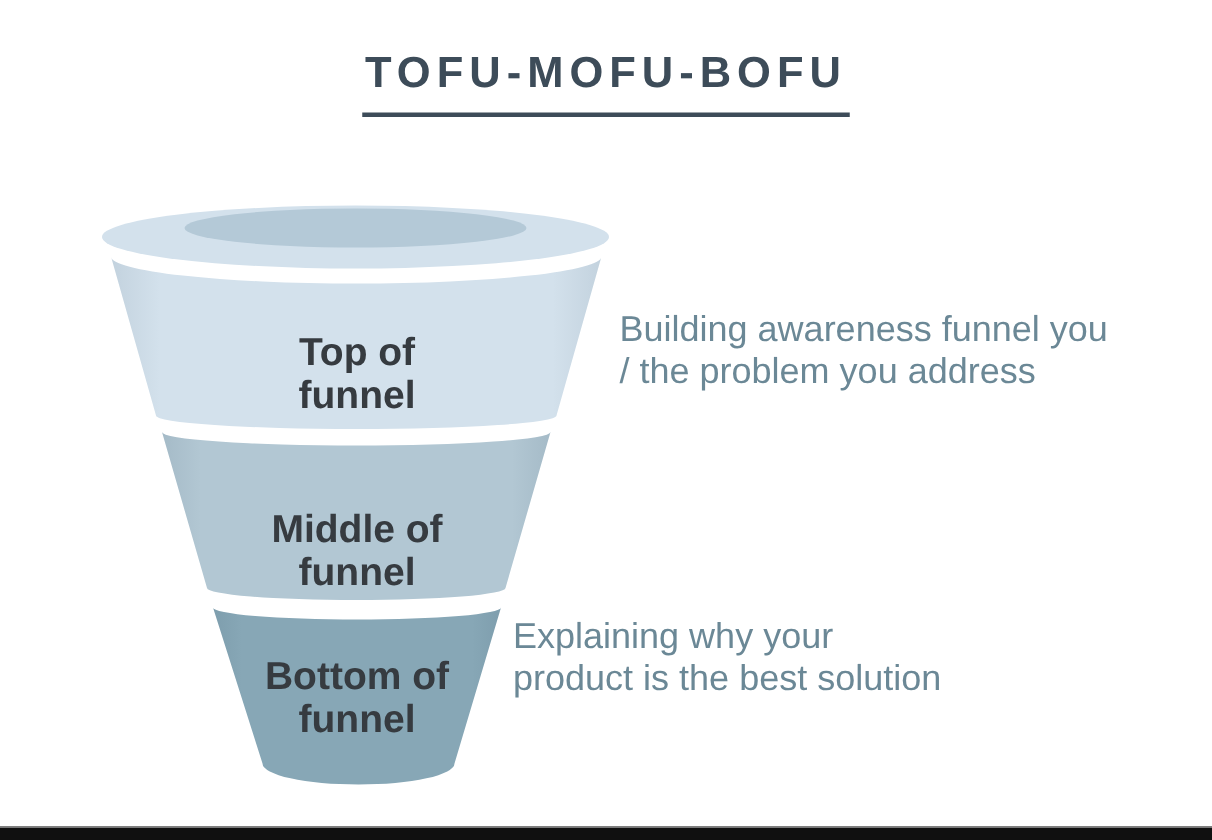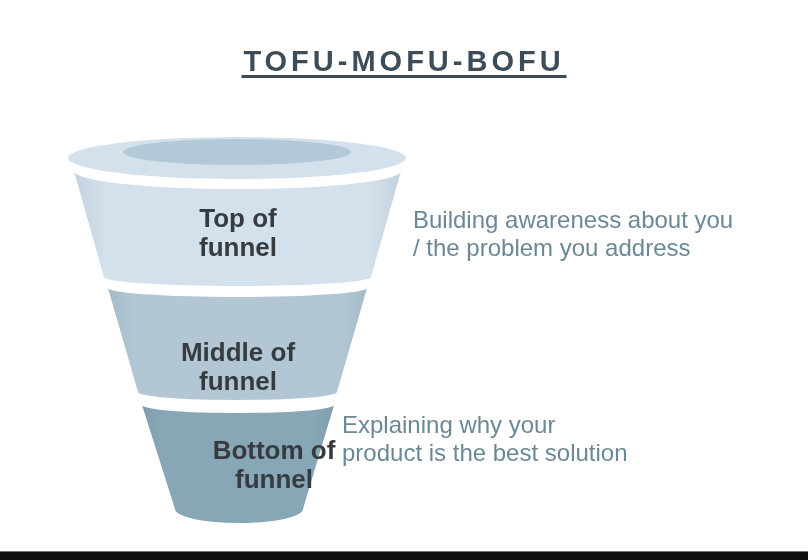--- a/index.html
+++ b/index.html
@@ -12,21 +12,21 @@
     position: relative;
     width: 808px;
     height: 560px;
     background: #ffffff;
     overflow: hidden;
   }
 
   
   .title {
     position: absolute;
-    top: 26px;
+    top: 14px;
     left: 0;
     width: 808px;
     text-align: center;
     font-size: 29px;
     font-weight: 700;
     letter-spacing: 4px;
     color: #3d4c59;
   }
   .title-underline {
     position: absolute;
@@ -52,23 +52,23 @@
     position: absolute;
     left: 238px;
     transform: translateX(-50%);
     text-align: center;
     white-space: pre-line;
     font-size: 26px;
     line-height: 29px;
     font-weight: 700;
     color: #363b40;
   }
-  .flabel-top    { top: 204px; }
+  .flabel-top    { top: 220px; }
   .flabel-middle { top: 338px; }
-  .flabel-bottom { top: 436px; margin-left: 36px; }
+  .flabel-bottom { top: 436px; }
 
   
   .desc {
     position: absolute;
     white-space: pre-line;
     font-size: 24px;
     line-height: 28px;
     font-weight: 400;
     color: #6b8896;
   }
@@ -119,20 +119,20 @@
     <path d="M 142 405 A 96 8 0 0 0 334 405 L 303 509 A 64 14 0 0 1 175 509 Z" fill="url(#edgeShade)"></path>
   </svg>
 
   <div class="flabel flabel-top">Top of
 funnel</div>
   <div class="flabel flabel-middle">Middle of
 funnel</div>
   <div class="flabel flabel-bottom">Bottom of
 funnel</div>
 
-  <div class="desc desc-top">Building awareness about you
+  <div class="desc desc-top">Building awareness funnel you
 / the problem you address</div>
   <div class="desc desc-bottom">Explaining why your
 product is the best solution</div>
 
   <div class="bottom-bar"></div>
 
 </div>
 
 </body></html>

